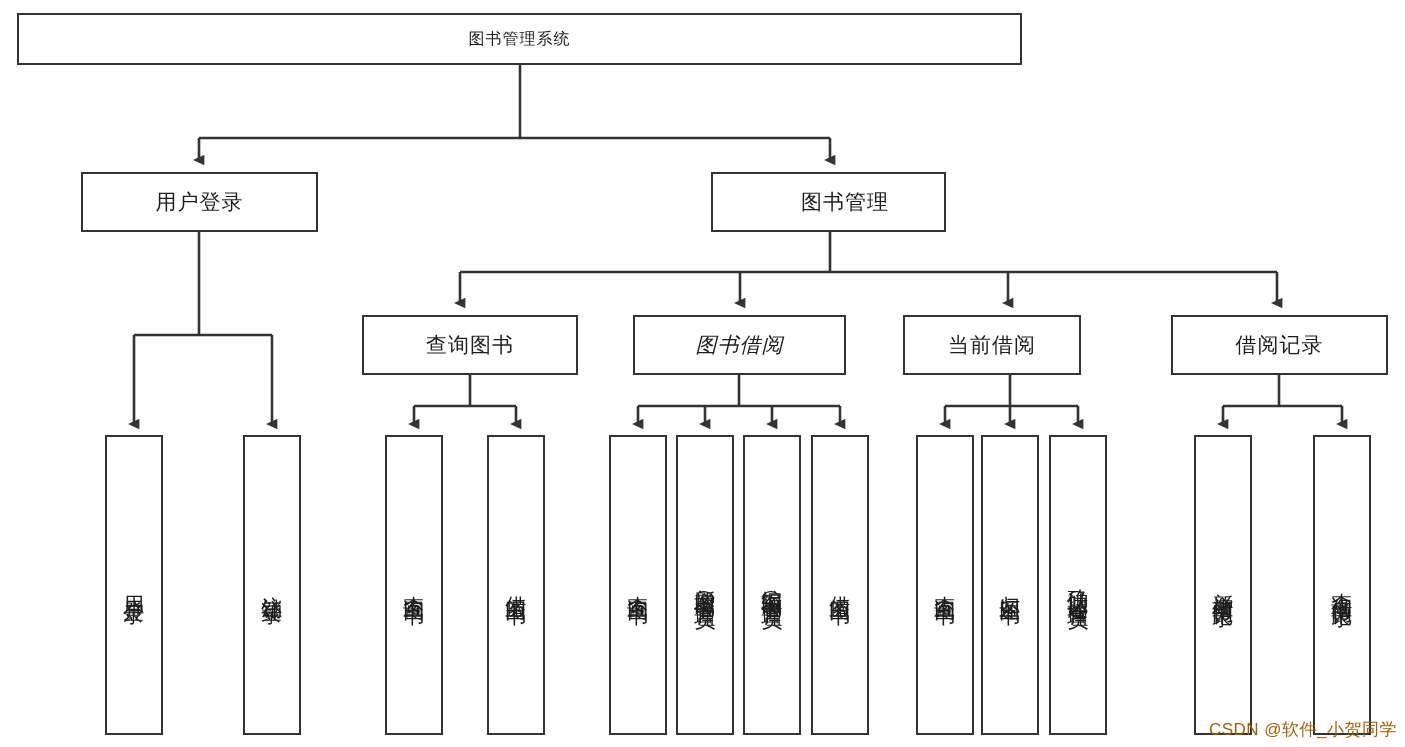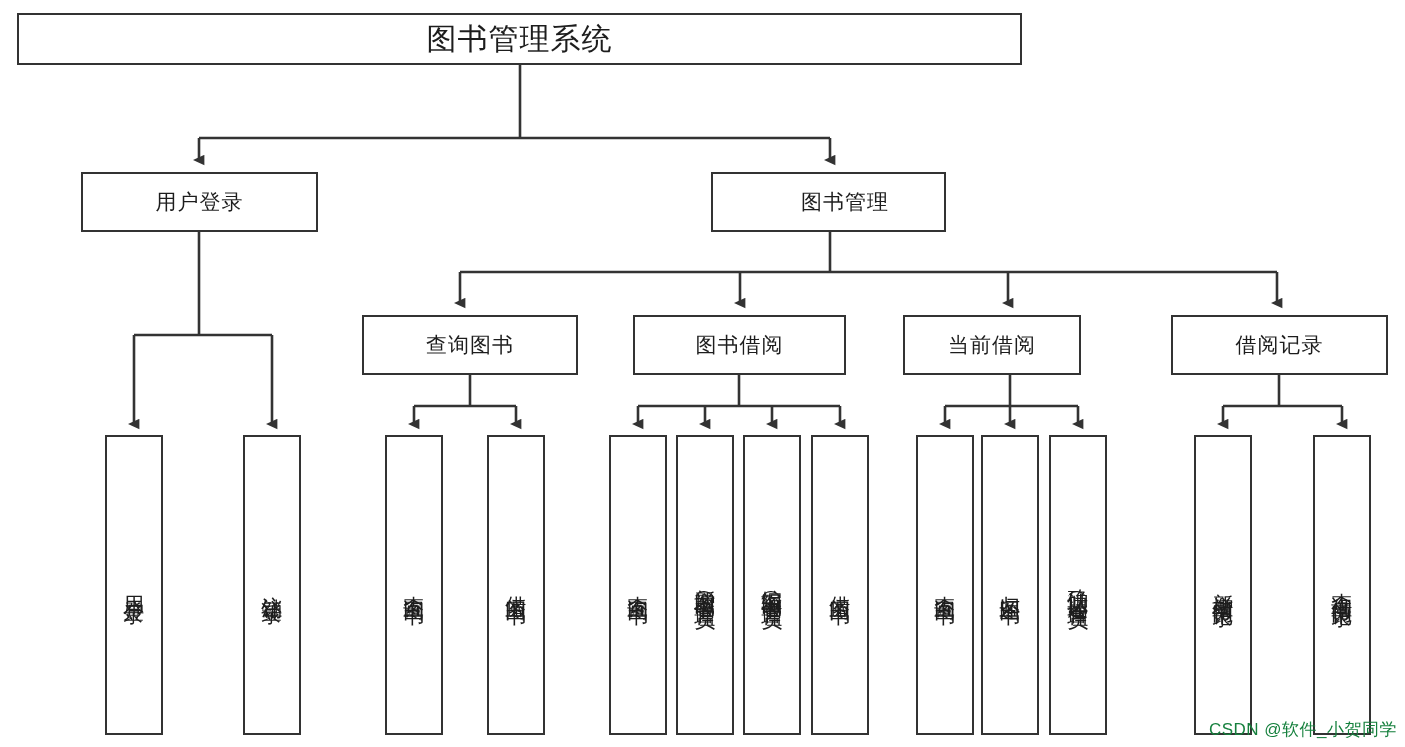--- a/index.html
+++ b/index.html
@@ -30,39 +30,39 @@
     justify-content:center;
     text-align:center;
   }
   .node .label{
     font-size:21px;
     line-height:1.25;
     letter-spacing:1px;
     color:#1d1d1d;
     white-space:nowrap;
   }
-  .node.root .label{font-size:30px;}
+  .node.root .label{font-size:16px;}
   .node.leaf{
     border-width:2.5px;
   }
   .node.leaf .label{
     writing-mode:vertical-rl;
     text-orientation:upright;
     font-size:21px;
     line-height:1.02;
     letter-spacing:3px;
     white-space:nowrap;
     height:auto;
   }
   .watermark{
     position:absolute;
     right:8px;
     bottom:6px;
     font-size:17px;
-    color:#15803d;
+    color:#a16207;
     letter-spacing:0.5px;
     white-space:nowrap;
     user-select:none;
   }
 </style>
 </head>
 <body>
 
 <div id="stage">
 
@@ -123,21 +123,21 @@
   <div class="node" style="left:81px;top:172px;width:237px;height:60px;">
     <span class="label">用户登录</span>
   </div>
   <div class="node" style="left:711px;top:172px;width:235px;height:60px;padding-left:33px;">
     <span class="label">图书管理</span>
   </div>
 
   <div class="node" style="left:362px;top:315px;width:216px;height:60px;">
     <span class="label">查询图书</span>
   </div>
-  <div class="node" style="left:633px;top:315px;width:213px;height:60px;">
+  <div class="node" style="left:633px;top:315px;width:213px;height:60px;font-style:italic;">
     <span class="label">图书借阅</span>
   </div>
   <div class="node" style="left:903px;top:315px;width:178px;height:60px;">
     <span class="label">当前借阅</span>
   </div>
   <div class="node" style="left:1171px;top:315px;width:217px;height:60px;align-items:center;">
     <span class="label">借阅记录</span>
   </div>
 
   <div class="node leaf" style="left:105px;top:435px;width:58px;height:300px;">

